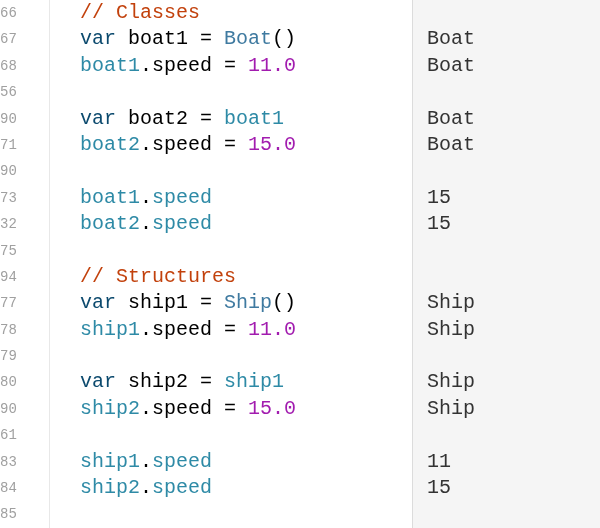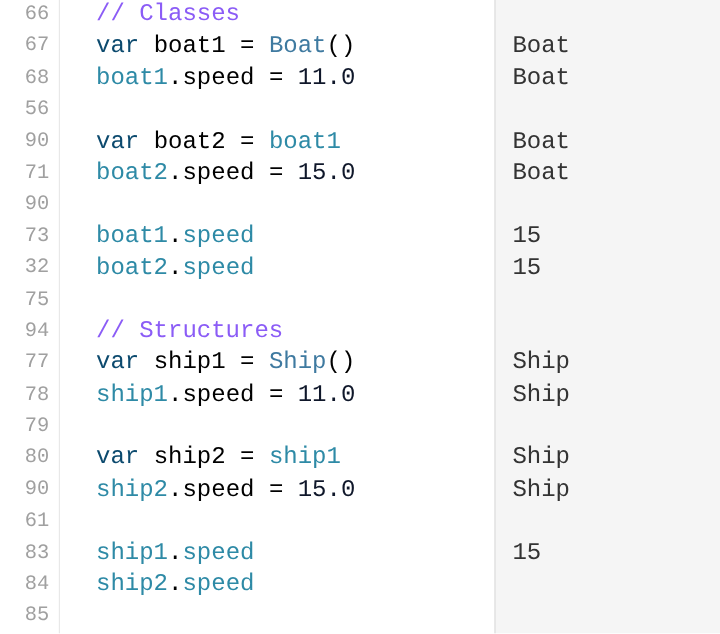--- a/index.html
+++ b/index.html
@@ -6,24 +6,23 @@
     html, body { width: 600px; height: 528px; overflow: hidden; }
     body {
       font-family: Menlo, Monaco, "Courier New", monospace;
       font-size: 20px;
       background: #ffffff;
       display: flex;
     }
     .gutter {
       width: 50px;
       background: #ffffff;
-      text-align: right;
       padding-right: 8px;
       color: #a0a0a0;
-      font-size: 17px;
+      font-size: 14px;
       user-select: none;
       border-right: 1px solid #e8e8e8;
     }
     .code-col {
       width: 362px;
       padding-left: 30px;
       padding-right: 6px;
       background: #ffffff;
       white-space: pre;
       overflow: hidden;
@@ -40,22 +39,22 @@
       height: 26.4px;
       line-height: 26.4px;
       display: block;
       white-space: pre;
     }
     .t-keyword  { color: #0c4a6e; }   
     .t-ident    { color: #2e8aa6; }   
     .t-type     { color: #3f7aa0; }   
     .t-plain    { color: #000000; }
     .t-prop     { color: #2e8aa6; }
-    .t-number   { color: #0f172a; }
-    .t-comment  { color: #8b5cf6; }
+    .t-number   { color: #a21caf; }
+    .t-comment  { color: #c2410c; }
     .t-punct    { color: #000000; }
   </style>
 </head>
 <body>
 
 <div class="gutter" id="gutter">
     <div class="row">66</div>
     <div class="row">67</div>
     <div class="row">68</div>
     <div class="row">56</div>
@@ -88,15 +87,16 @@
     <div class="row">15</div>
     <div class="row">15</div>
     <div class="row"></div>
     <div class="row"></div>
     <div class="row">Ship</div>
     <div class="row">Ship</div>
     <div class="row"></div>
     <div class="row">Ship</div>
     <div class="row">Ship</div>
     <div class="row"></div>
+    <div class="row">11</div>
     <div class="row">15</div>
     <div class="row"></div>
   </div>
 
 </body></html>

